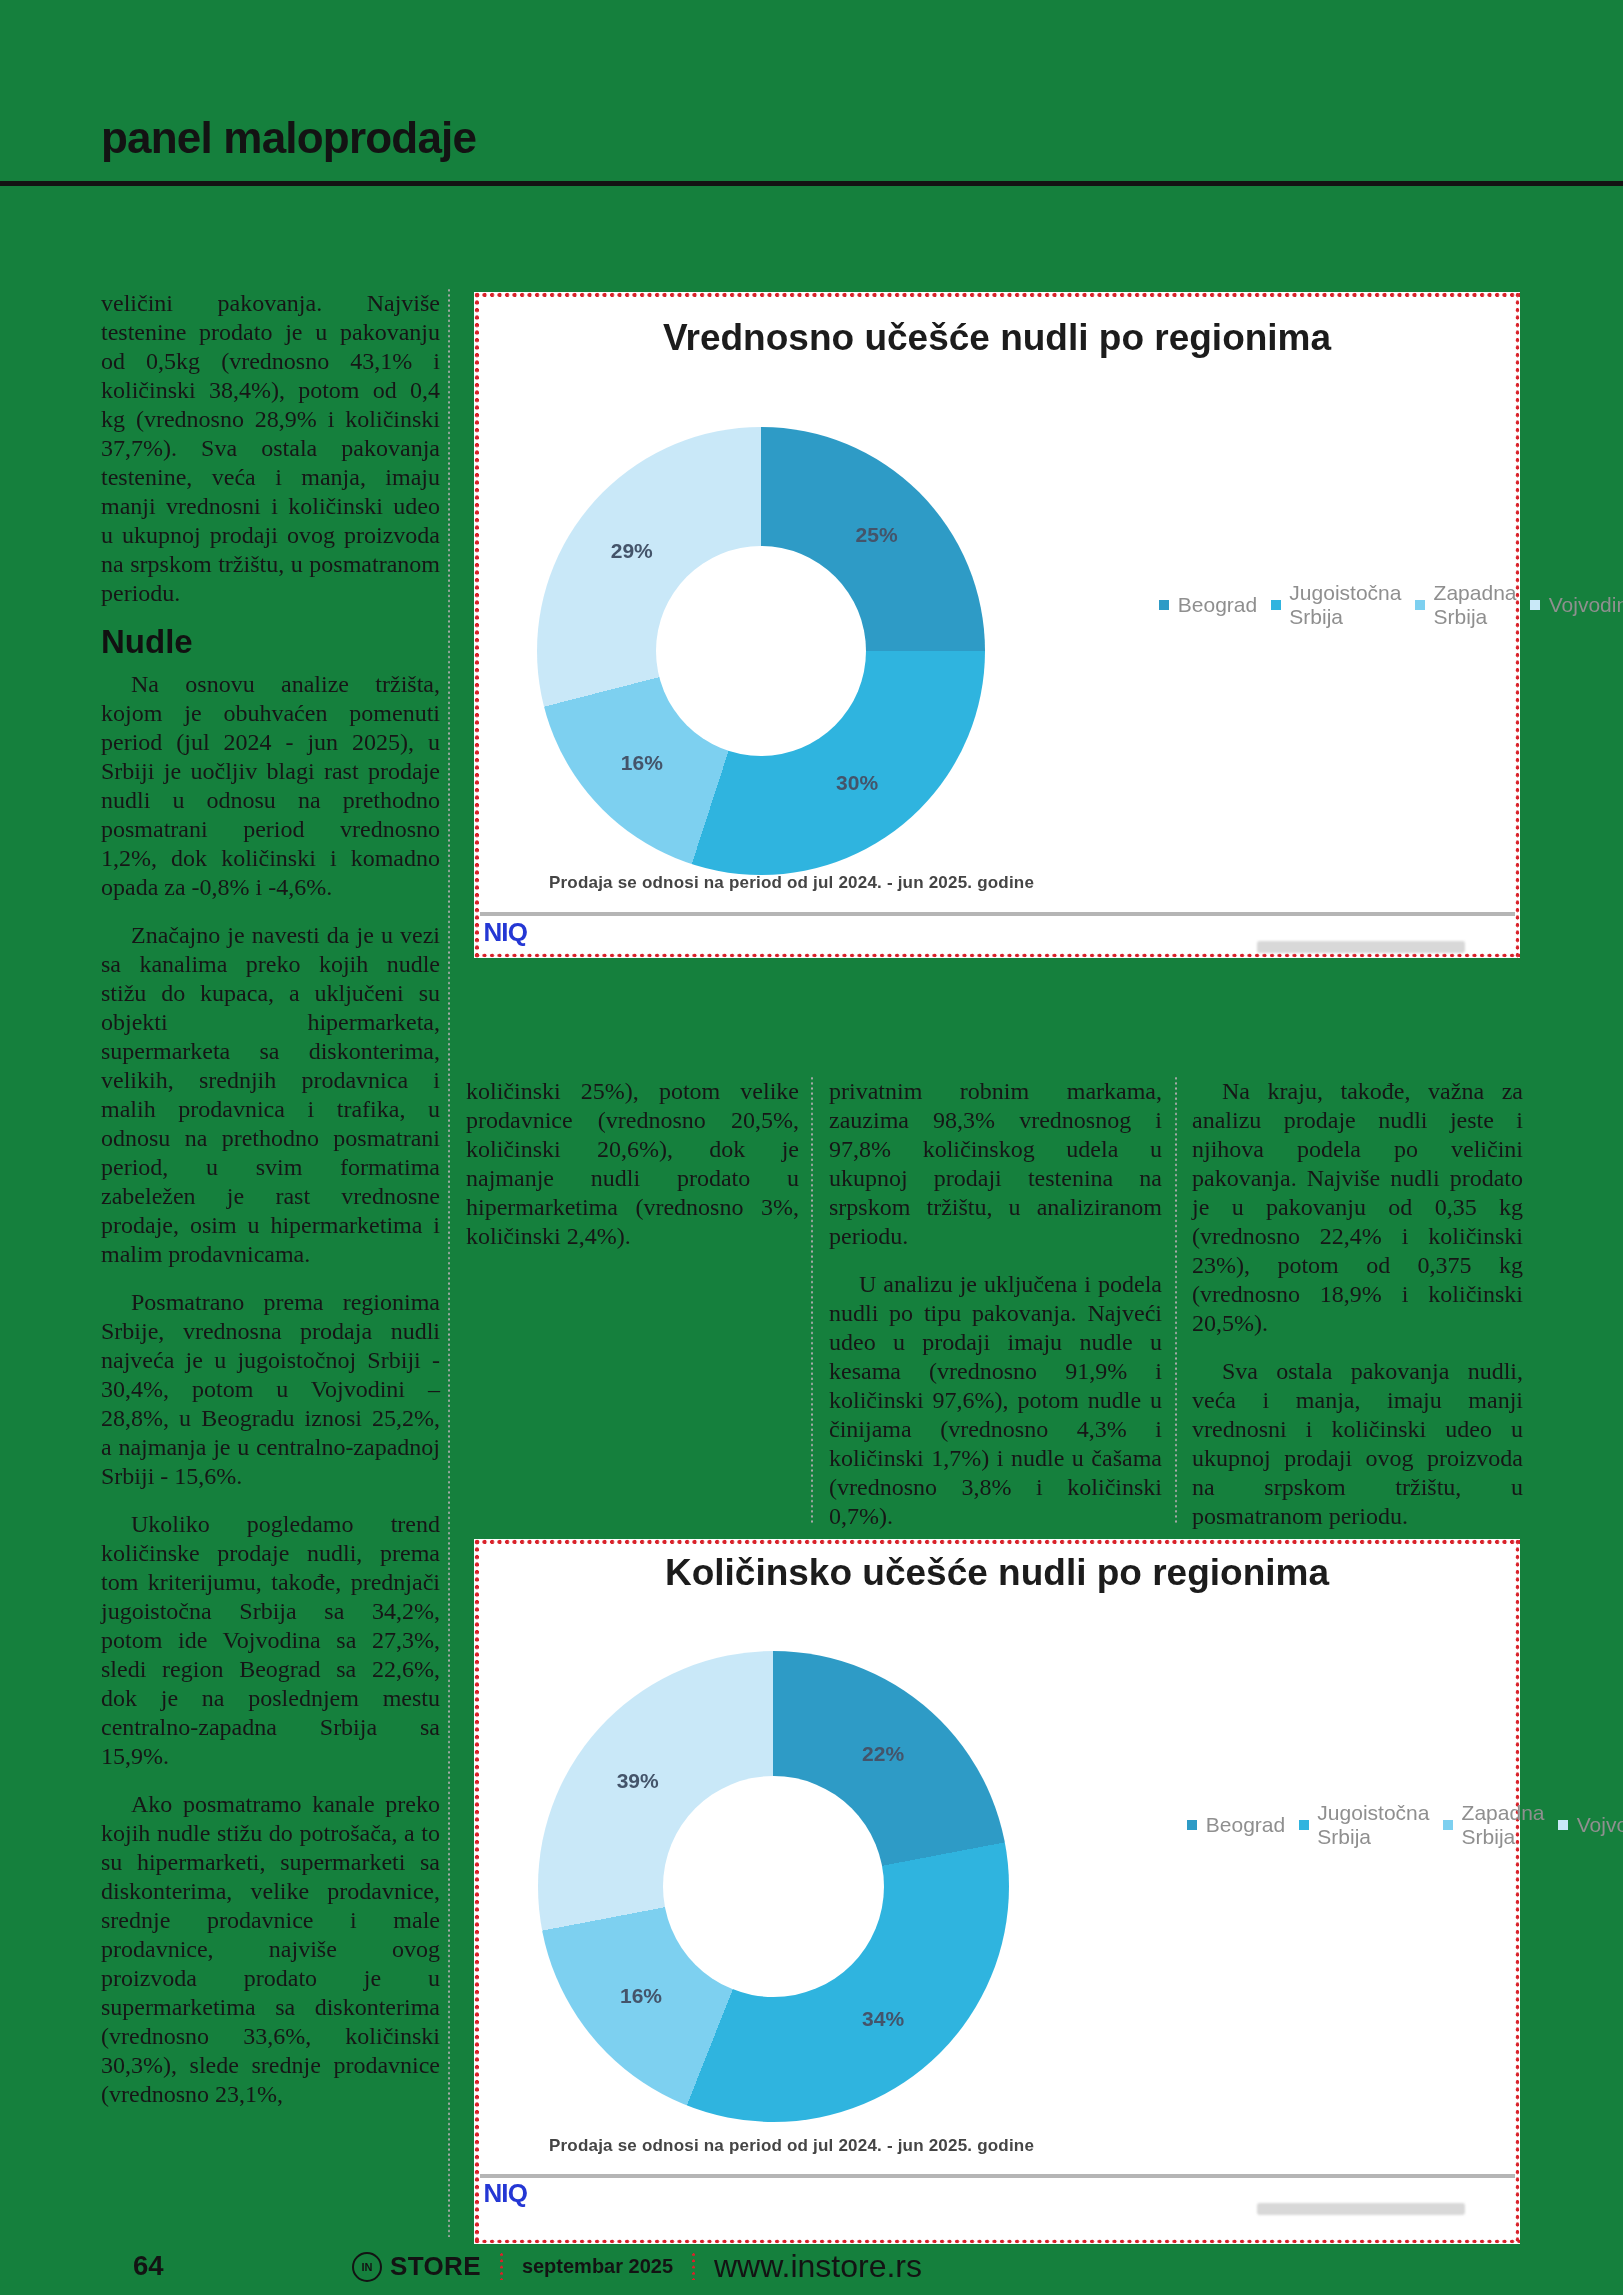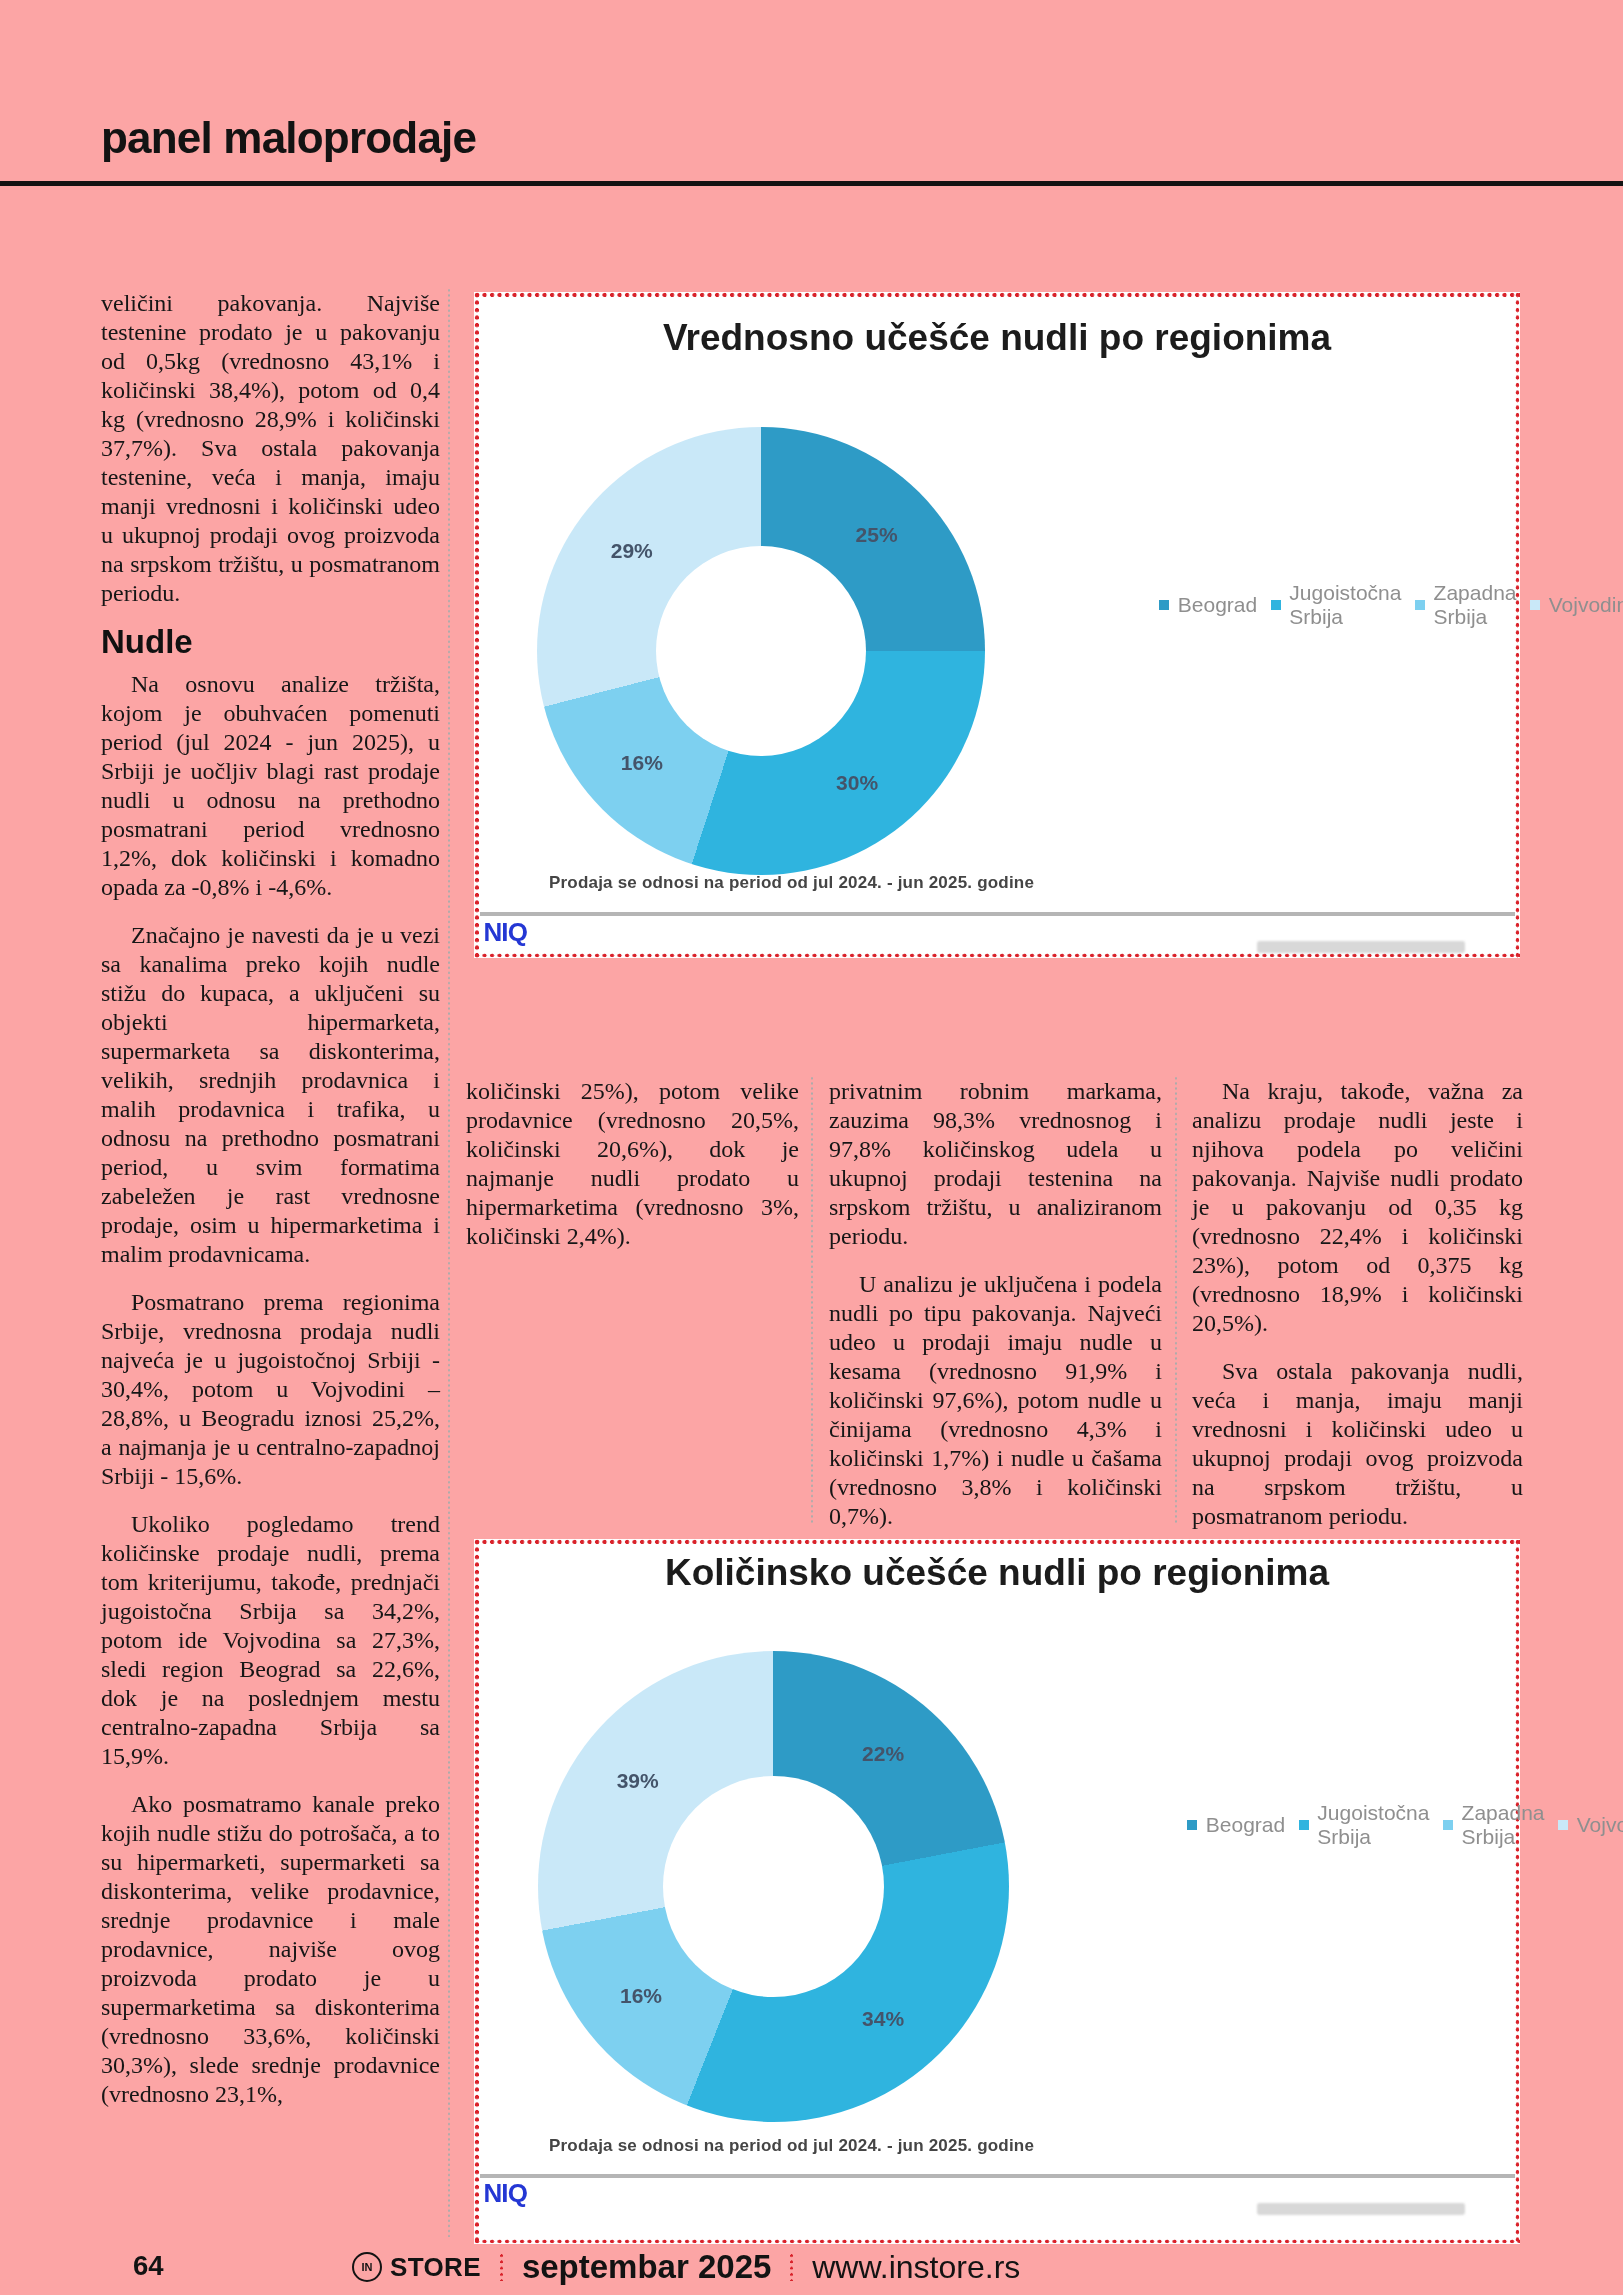--- a/index.html
+++ b/index.html
@@ -1,17 +1,17 @@
 <!DOCTYPE html>
 <html style="font-size:12.6px"><head>
 <meta charset="utf-8">
 <style>
   html,body{margin:0;padding:0;background:#e8e8e8;}
   .page{
-    position:relative;width:1623px;height:2295px;background:#fca5a5;
+    position:relative;width:1623px;height:2295px;background:#15803d;
     font-family:"Liberation Serif", serif;color:#1a1a1a;overflow:hidden;
   }
   
   .masthead{position:absolute;left:101px;top:113px;
     font-family:"Liberation Sans", sans-serif;font-weight:800;
     font-size:44px;letter-spacing:-0.8px;color:#131313;}
   .masthead-rule{position:absolute;left:0;right:0;top:181px;height:4.7px;background:#131313;}
   
   .tcol{position:absolute;font-size:24px;line-height:29px;text-align:justify;color:#161616;}
   .tcol p{margin:0 0 19px 0;}
@@ -80,21 +80,21 @@
     font-family:"Liberation Sans", sans-serif;color:#131313;}
   .pageno{position:absolute;left:101px;top:1.6px;font-size:27.5px;font-weight:800;margin-left:32px;}
   .brand{position:absolute;left:352px;top:0;display:flex;align-items:center;gap:7.9px;}
   .in-circle{width:26px;height:26px;border:2.7px solid #131313;border-radius:50%;
     display:flex;align-items:center;justify-content:center;
     font-size:11px;font-weight:800;letter-spacing:0;}
   .store{font-size:26px;font-weight:800;letter-spacing:0.4px;}
   .foot-sep{width:3.1px;height:27px;margin:0 11px;
     background-image:radial-gradient(circle at 1.6px 1.6px,#d9222a 1.3px,rgba(0,0,0,0) 1.6px);
     background-size:3.1px 6.3px;background-repeat:repeat-y;}
-  .issue{font-size:33px;font-weight:700;}
+  .issue{font-size:20px;font-weight:700;}
   .site{font-size:32px;font-weight:400;}
 </style>
 </head>
 <body>
 
 <div class="page">
 
   <div class="masthead">panel maloprodaje</div>
   <div class="masthead-rule"></div>
 

